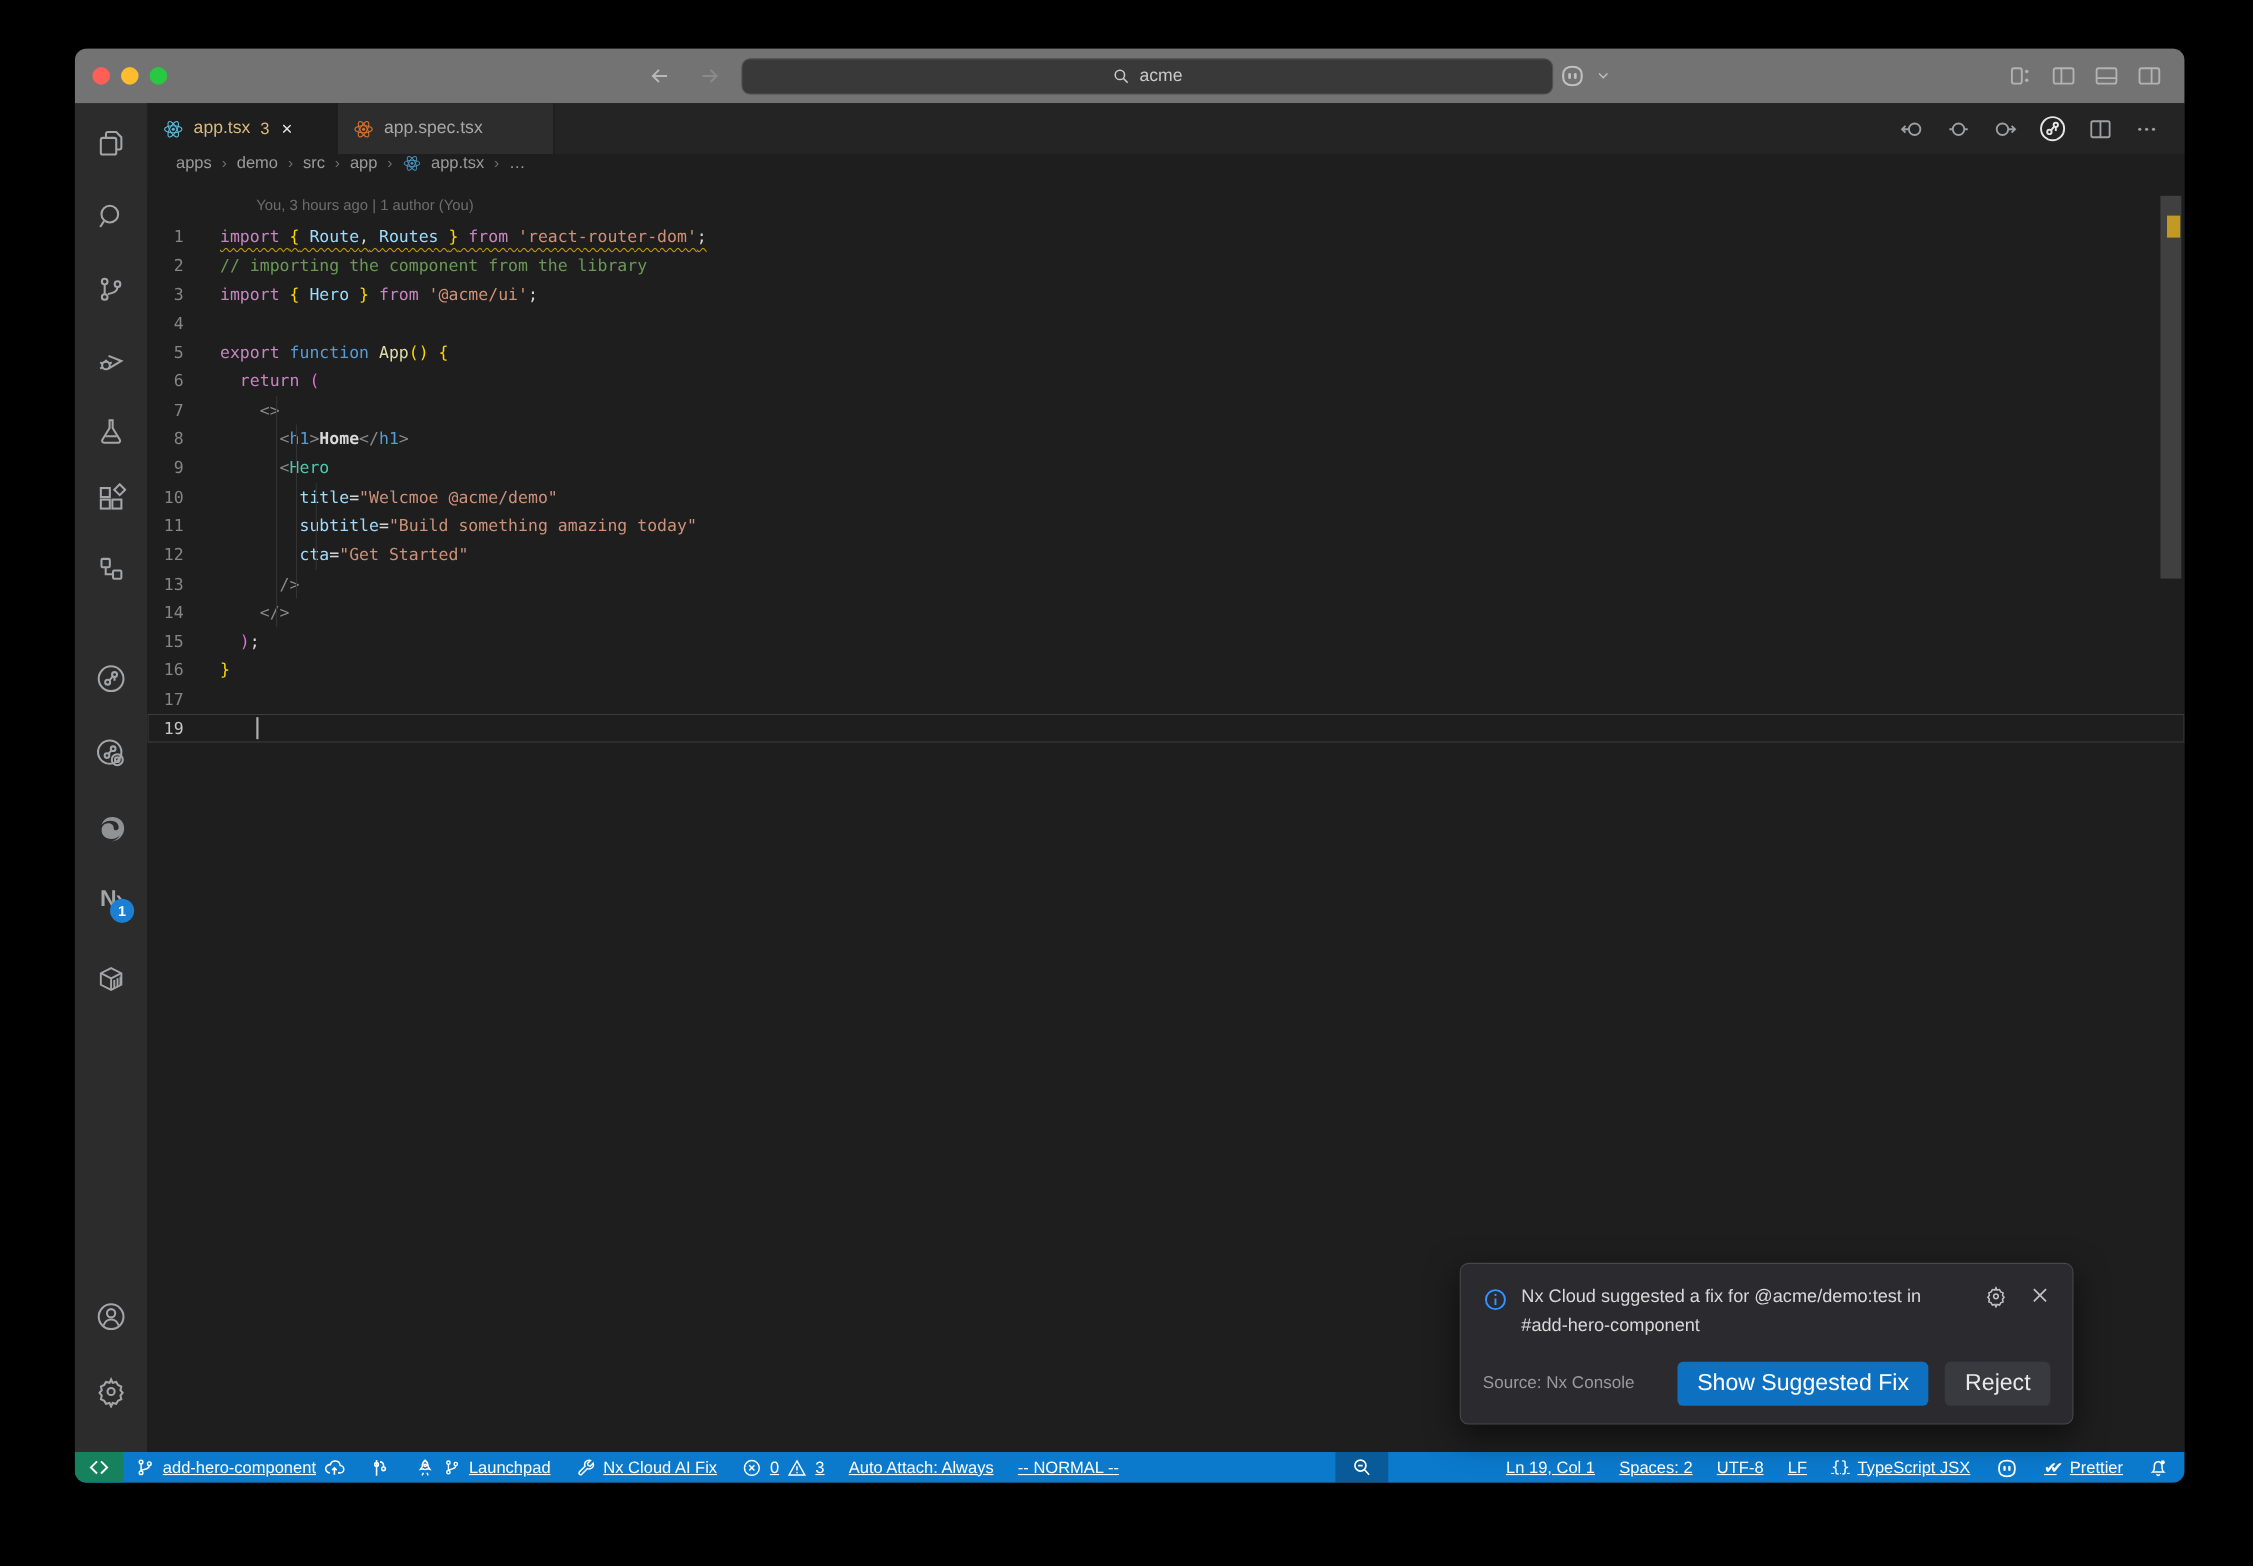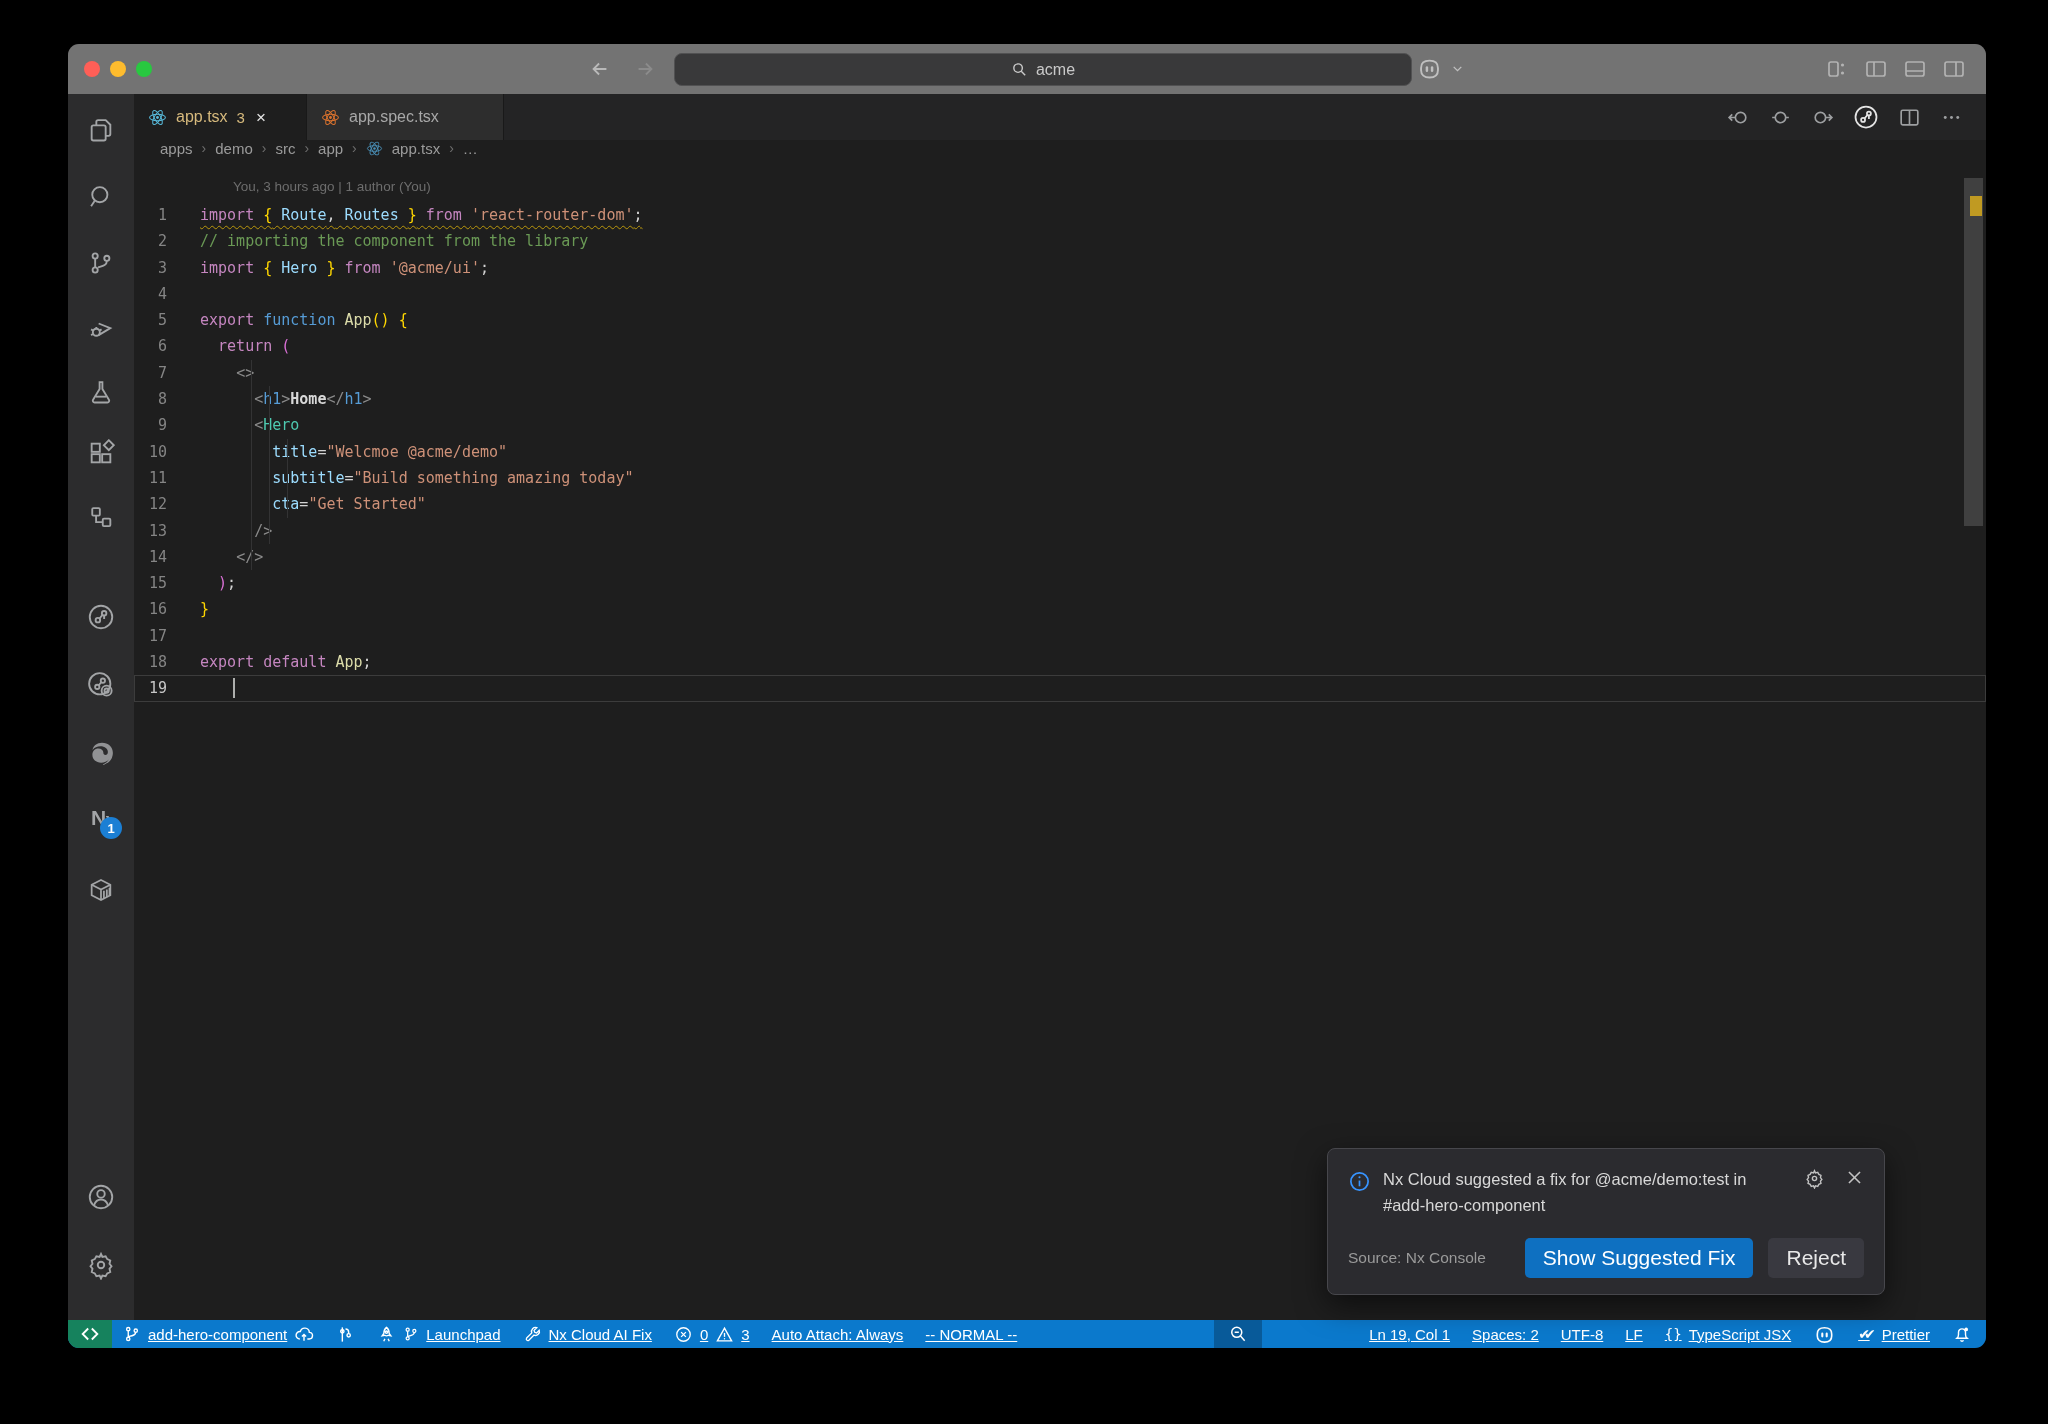--- a/index.html
+++ b/index.html
@@ -329,21 +329,20 @@
               <div class="code-line"><span class="ln">8</span><span class="code-text"><span class="tk-pl">      </span><span class="tk-tagp">&lt;</span><span class="tk-tag">h1</span><span class="tk-tagp">&gt;</span><span class="tk-bold">Home</span><span class="tk-tagp">&lt;/</span><span class="tk-tag">h1</span><span class="tk-tagp">&gt;</span></span></div>
               <div class="code-line"><span class="ln">9</span><span class="code-text"><span class="tk-pl">      </span><span class="tk-tagp">&lt;</span><span class="tk-comp">Hero</span></span></div>
               <div class="code-line"><span class="ln">10</span><span class="code-text"><span class="tk-pl">        </span><span class="tk-id">title</span><span class="tk-pl">=</span><span class="tk-str">"Welcmoe @acme/demo"</span></span></div>
               <div class="code-line"><span class="ln">11</span><span class="code-text"><span class="tk-pl">        </span><span class="tk-id">subtitle</span><span class="tk-pl">=</span><span class="tk-str">"Build something amazing today"</span></span></div>
               <div class="code-line"><span class="ln">12</span><span class="code-text"><span class="tk-pl">        </span><span class="tk-id">cta</span><span class="tk-pl">=</span><span class="tk-str">"Get Started"</span></span></div>
               <div class="code-line"><span class="ln">13</span><span class="code-text"><span class="tk-pl">      </span><span class="tk-tagp">/&gt;</span></span></div>
               <div class="code-line"><span class="ln">14</span><span class="code-text"><span class="tk-pl">    </span><span class="tk-tagp">&lt;/&gt;</span></span></div>
               <div class="code-line"><span class="ln">15</span><span class="code-text"><span class="tk-pl">  </span><span class="tk-br2">)</span><span class="tk-pl">;</span></span></div>
               <div class="code-line"><span class="ln">16</span><span class="code-text"><span class="tk-br1">}</span></span></div>
               <div class="code-line"><span class="ln">17</span><span class="code-text"></span></div>
-              <div class="code-line"><span class="ln">18</span><span class="code-text"><span class="tk-kw">export </span><span class="tk-kw">default </span><span class="tk-fname">App</span><span class="tk-pl">;</span></span></div>
               <div class="code-line cur"><span class="ln">19</span><span class="code-text"></span><span class="cursor"></span></div>
             </div>
           <div class="guide" style="left:117px;top:187.8px;height:210.4px"></div>
           <div class="guide" style="left:135px;top:214.1px;height:157.8px"></div>
           <div class="guide" style="left:153px;top:266.7px;height:79.1px"></div>
           <div class="scrollbar-track">
             <div class="scrollbar-slider"></div>
             <div class="overview-warn"></div>
           </div>
         </div>

